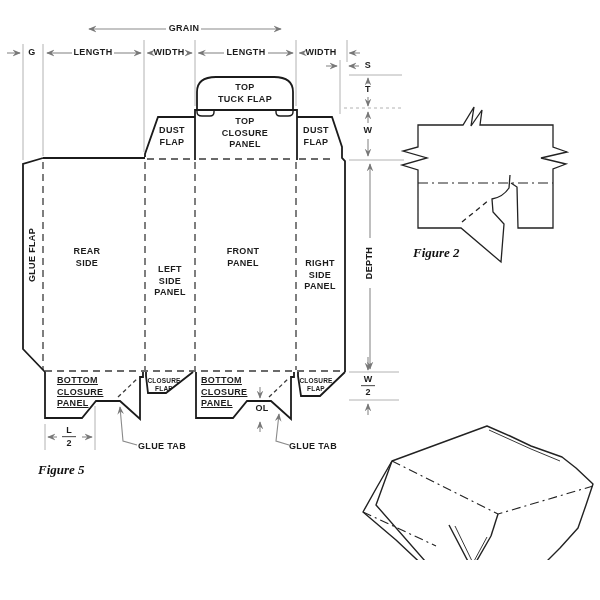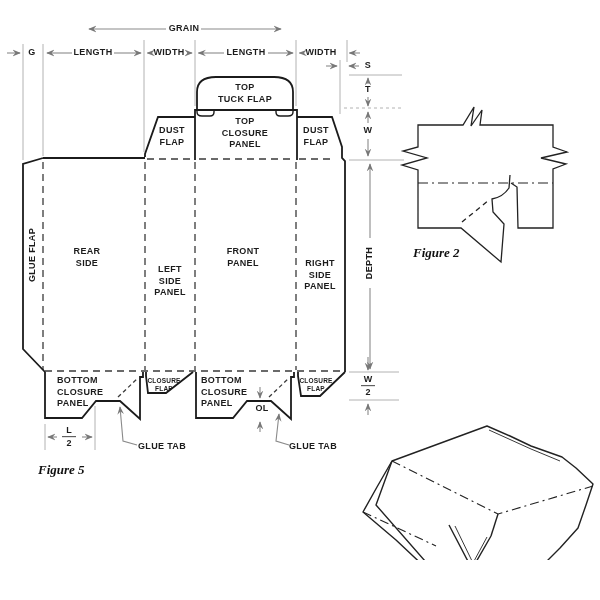--- a/index.html
+++ b/index.html
@@ -4,21 +4,21 @@
 <style>
   html,body{margin:0;padding:0;background:#fff;}
   #stage{position:relative;width:600px;height:560px;background:#ffffff;overflow:hidden;
          font-family:"Liberation Sans",sans-serif;}
   #linework{position:absolute;left:0;top:0;}
   .lbl{position:absolute;transform:translate(-50%,-50%);
        font:bold 9px "Liberation Sans",sans-serif;color:#1c1c1c;
        letter-spacing:.35px;text-align:center;white-space:pre-line;line-height:1.3;}
   .vert{transform:translate(-50%,-50%) rotate(-90deg);white-space:nowrap;}
   .sm{font-size:6.5px;letter-spacing:.2px;line-height:1.25;}
-  .la{transform:none;text-align:left;}
+  .la{transform:none;text-align:left;text-decoration:underline;}
   .cap{position:absolute;font:italic bold 13px "Liberation Serif",serif;color:#111;
        white-space:nowrap;}
   .frac{position:absolute;transform:translate(-50%,-50%);width:14px;text-align:center;
         font:bold 9px "Liberation Sans",sans-serif;color:#1c1c1c;line-height:1.15;}
   .frac .num{display:block;border-bottom:1.2px solid #444;padding-bottom:1px;}
   .frac .den{display:block;padding-top:1px;}
 </style>
 </head>
 <body>
 

